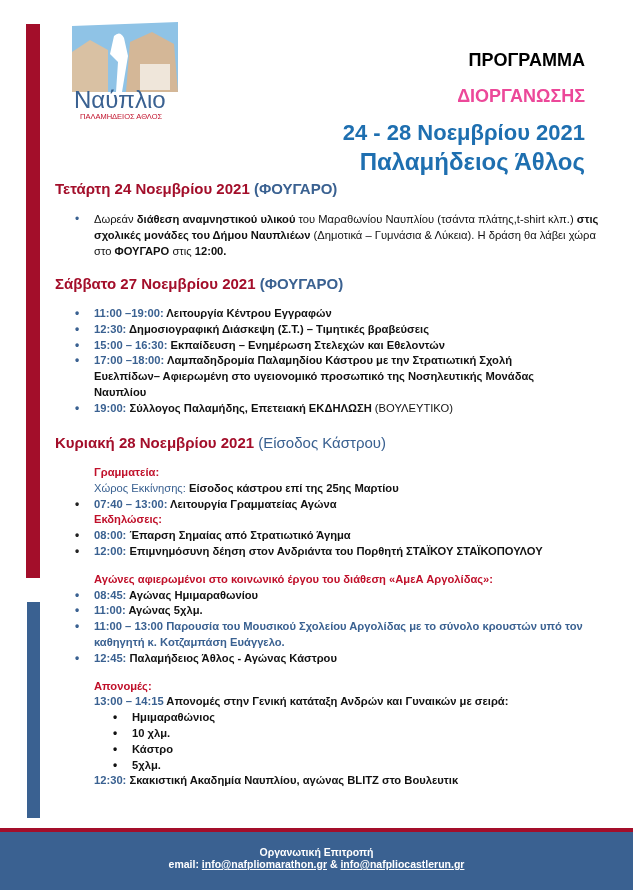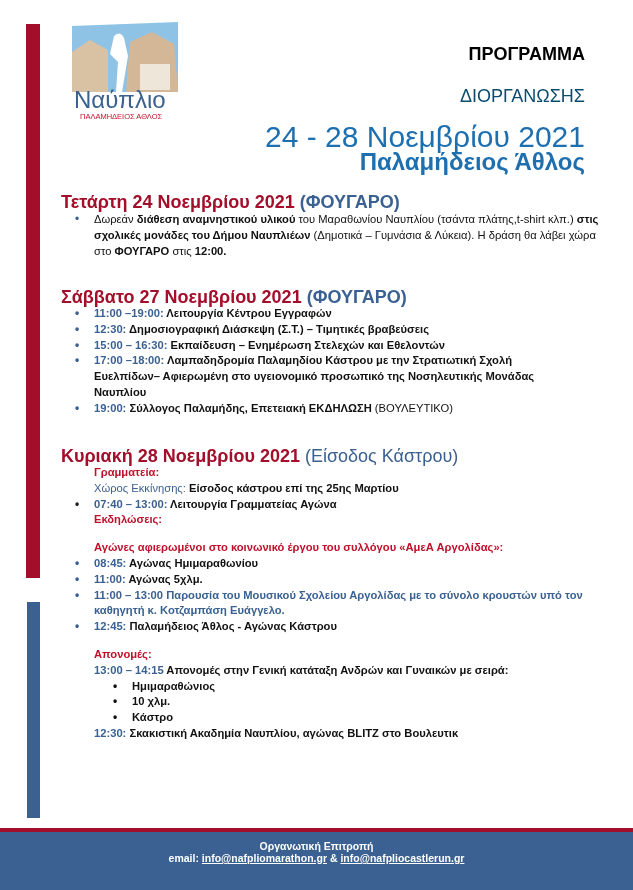--- a/index.html
+++ b/index.html
@@ -1,27 +1,27 @@
 <!DOCTYPE html>
 <html><head>
 <meta charset="utf-8">
 <style>
   html, body { margin:0; padding:0; }
   body { width:633px; height:890px; position:relative; background:#ffffff; font-family:"Liberation Sans", sans-serif; overflow:hidden; color:#111; }
   .bar-red { position:absolute; left:26px; top:24px; width:14px; height:554px; background:#a30e2a; }
   .bar-blue { position:absolute; left:27px; top:602px; width:13px; height:216px; background:#3a6191; }
   .footer { position:absolute; left:0; top:828px; width:633px; height:62px; background:#3a6191; border-top:4px solid #a30e2a; color:#fff; text-align:center; font-size:10.5px; font-weight:bold; }
-  .footer .l1 { margin-top:8px; }
+  .footer .l1 { margin-top:14px; }
   .footer a { color:#fff; text-decoration:underline; }
   .logo { position:absolute; left:70px; top:22px; width:112px; height:100px; }
-  .title1 { position:absolute; right:48px; top:44px; font-size:18px; font-weight:bold; color:#000; }
-  .title2 { position:absolute; right:48px; top:86px; font-size:18px; font-weight:normal; color:#0c4a6e; }
-  .title3 { position:absolute; right:48px; top:120px; font-size:30px; font-weight:normal; color:#1e6fb0; }
+  .title1 { position:absolute; right:48px; top:50px; font-size:18px; font-weight:bold; color:#000; }
+  .title2 { position:absolute; right:48px; top:86px; font-size:18px; font-weight:bold; color:#ec4899; }
+  .title3 { position:absolute; right:48px; top:120px; font-size:22px; font-weight:bold; color:#1e6fb0; }
   .title4 { position:absolute; right:48px; top:148px; font-size:24px; font-weight:bold; color:#1e6fb0; }
-  .h { position:absolute; left:61px; font-size:18px; font-weight:bold; color:#a30e2a;margin-top:12px; }
+  .h { position:absolute; left:55px; font-size:15px; font-weight:bold; color:#a30e2a; }
   .h .loc { color:#3a6191; font-weight:bold; }
   .blk { position:absolute; left:75px; font-size:11.2px; line-height:15.8px; }
   ul { margin:0; padding:0; list-style:none; }
   li { position:relative; padding-left:19px; }
   li::before { content:"•"; position:absolute; left:0; top:0; color:#3a6191; font-size:12px; }
   li.black::before { color:#222; }
   .t { color:#3a6191; font-weight:bold; }
   .b { font-weight:bold; }
   .red { color:#c0102a; font-weight:bold; }
   .blue { color:#3a6191; font-weight:bold; }
@@ -82,35 +82,40 @@
   <span>Κυριακή 28 Νοεμβρίου 2021</span>
   <span class="loc" style="font-weight:normal;text-align:center;">(Είσοδος Κάστρου)</span>
 </div>
 <div class="blk b" style="top:465px; width:530px;">
   <div class="ind red">Γραμματεία:</div>
   <div class="ind"><span class="blue" style="font-weight:normal;">Χώρος Εκκίνησης:</span><span> Είσοδος κάστρου επί της  25ης Μαρτίου</span></div>
   <ul>
     <li class="black"><span class="t">07:40 – 13:00:</span><span> Λειτουργία Γραμματείας Αγώνα</span></li>
   </ul>
   <div class="ind red">Εκδηλώσεις:</div>
+  <ul>
+    <li class="black"><span class="t">08:00:</span><span> Έπαρση Σημαίας από Στρατιωτικό Άγημα</span></li>
+    <li class="black"><span class="t">12:00:</span><span> Επιμνημόσυνη δέηση στον Ανδριάντα του Πορθητή ΣΤΑΪΚΟΥ ΣΤΑΪΚΟΠΟΥΛΟΥ</span></li>
+  </ul>
   <div style="height:12px;"></div>
-  <div class="ind red">Αγώνες αφιερωμένοι στο κοινωνικό έργου του συλλόγου «ΑμεΑ Αργολίδας»:</div>
+  <div class="ind red">Αγώνες αφιερωμένοι στο κοινωνικό έργου του διάθεση «ΑμεΑ Αργολίδας»:</div>
   <ul>
     <li><span class="t">08:45:</span><span> Αγώνας Ημιμαραθωνίου</span></li>
     <li><span class="t">11:00:</span><span> Αγώνας 5χλμ.</span></li>
     <li style="color:#3a6191;"><span class="t">11:00 – 13:00</span><span> Παρουσία του Μουσικού Σχολείου Αργολίδας με το σύνολο κρουστών υπό τον καθηγητή κ. Κοτζαμπάση Ευάγγελο.</span></li>
     <li><span class="t">12:45:</span><span> Παλαμήδειος Άθλος - Αγώνας Κάστρου</span></li>
   </ul>
   <div style="height:12px;"></div>
   <div class="red" style="padding-left:19px;">Απονομές:</div>
   <div style="padding-left:19px;"><span class="t">13:00 – 14:15</span><span> Απονομές στην Γενική κατάταξη Ανδρών και Γυναικών με σειρά:</span></div>
   <ul class="sub">
     <li>Ημιμαραθώνιος</li>
     <li>10 χλμ.</li>
     <li>Κάστρο</li>
+    <li>5χλμ.</li>
   </ul>
   <div style="padding-left:19px;"><span class="t">12:30:</span><span> Σκακιστική Ακαδημία Ναυπλίου, αγώνας BLITZ στο Βουλευτικ</span></div>
 </div>
 
 <div class="footer">
   <div class="l1">Οργανωτική Επιτροπή</div>
   <div>
     <span>email: </span><a>info@nafpliomarathon.gr</a><span> &amp; </span><a>info@nafpliocastlerun.gr</a>
   </div>
 </div>

